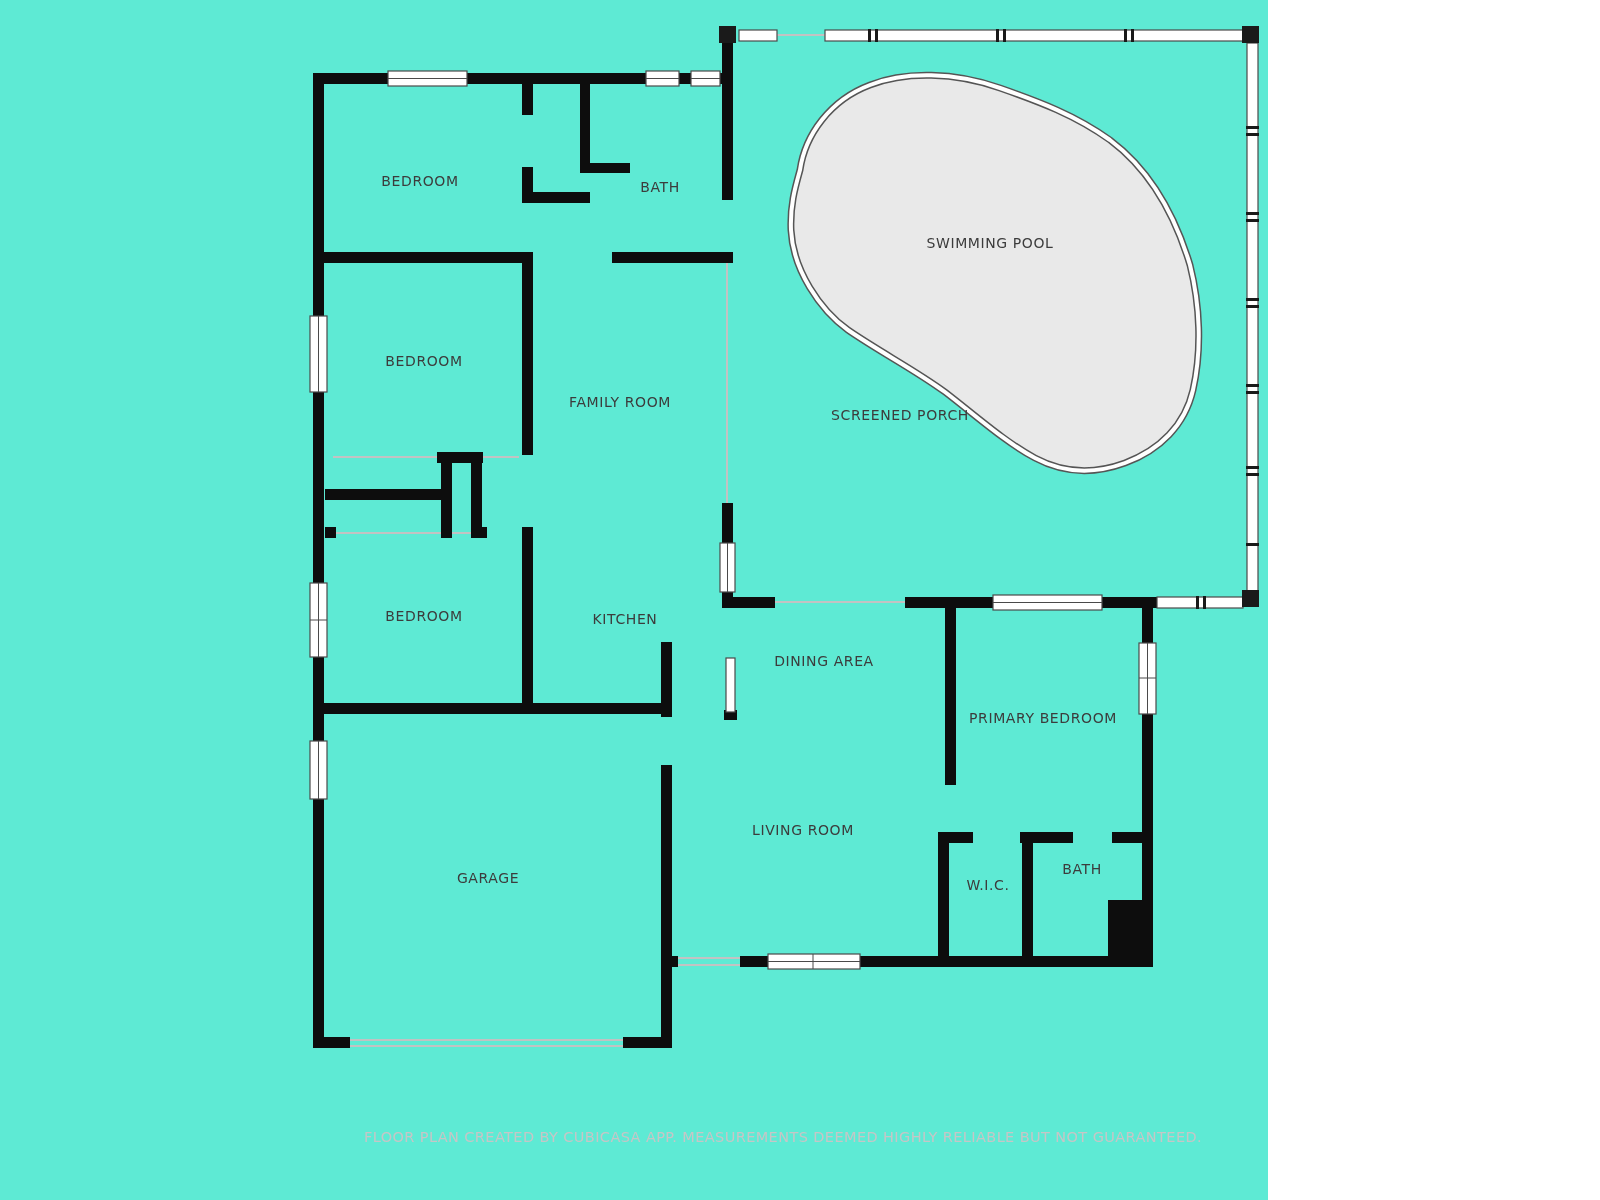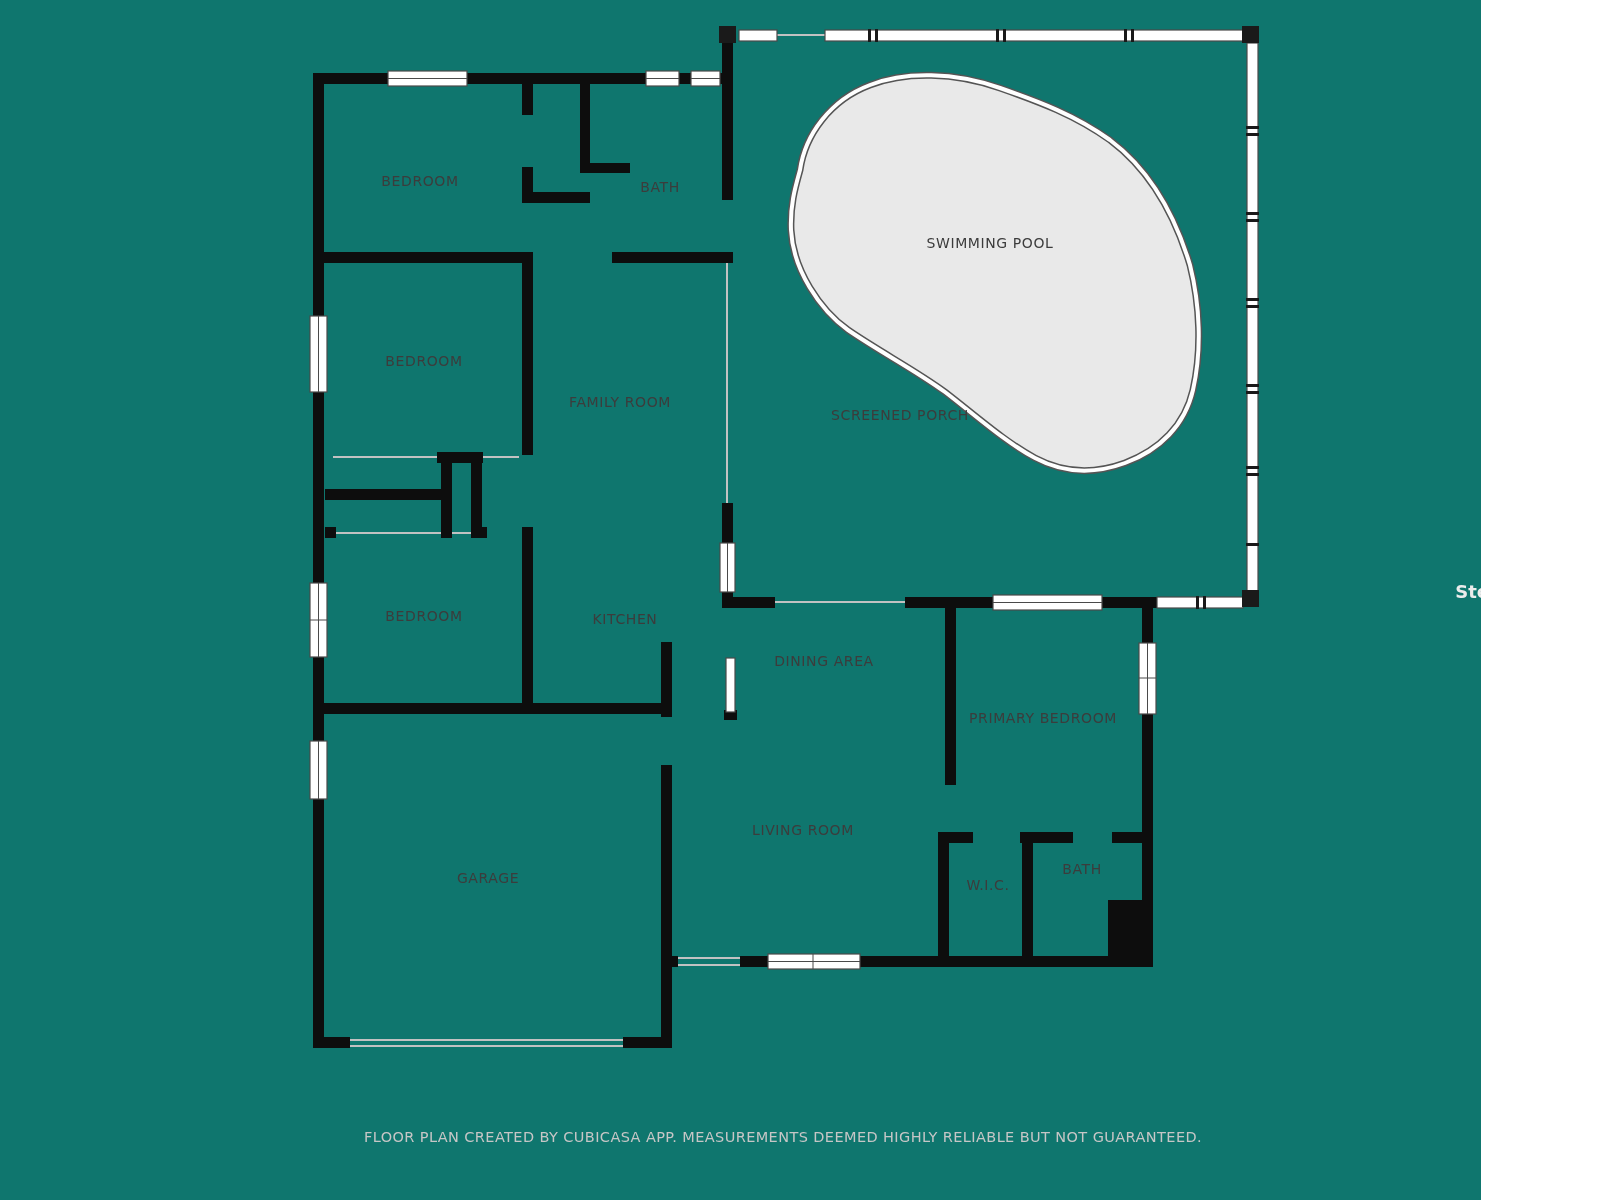--- a/index.html
+++ b/index.html
@@ -1,16 +1,16 @@
 <!DOCTYPE html>
 <html><head>
 <meta charset="utf-8">
 <style>
   html,body{margin:0;padding:0;background:#ffffff;}
-  .page{position:relative;width:1481px;height:1200px;background:#0f766e;overflow:hidden;
+  .page{position:relative;width:1268px;height:1200px;background:#5eead4;overflow:hidden;
         font-family:"DejaVu Sans",sans-serif;text-decoration:underline;}
   svg{display:block;}
   .wall{fill:#0d0d0d;stroke:none;}
   .win{fill:#ffffff;stroke:#4a4a4a;stroke-width:1.2;}
   .wline{stroke:#4a4a4a;stroke-width:1;}
   .screen{fill:#ffffff;stroke:#4a4a4a;stroke-width:1.2;}
   .post{fill:#1a1a1a;}
   .thin{stroke:#c2c2c2;stroke-width:2;fill:none;}
   .pool-outer{fill:#e9e9e9;stroke:#555555;stroke-width:7;}
   .pool-gap{fill:none;stroke:#ffffff;stroke-width:4;}

